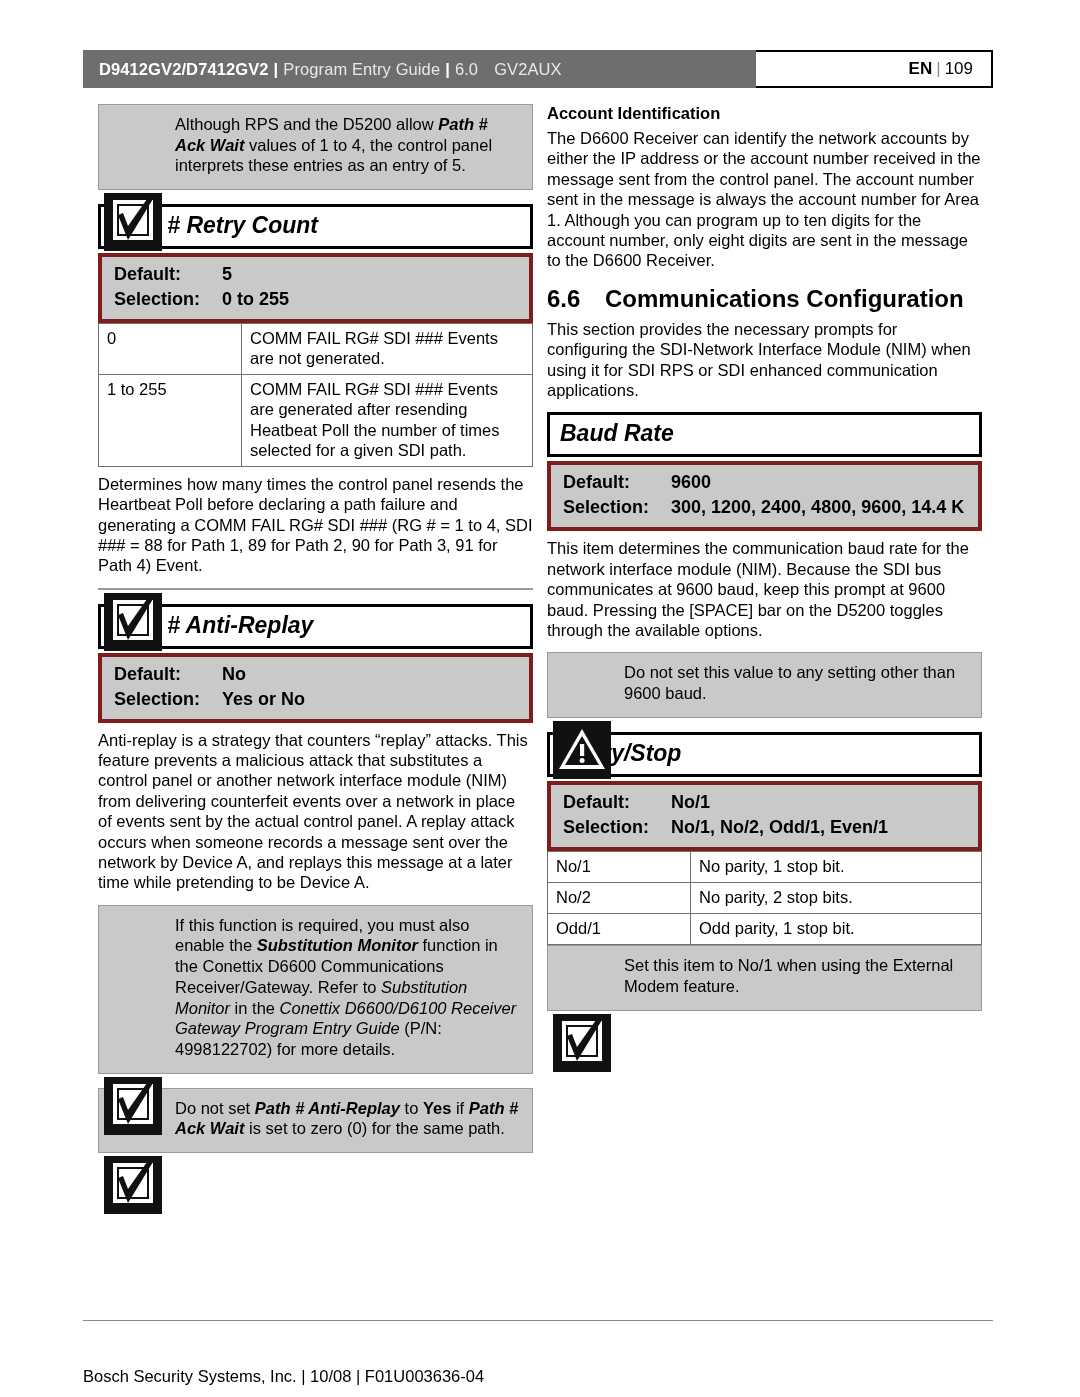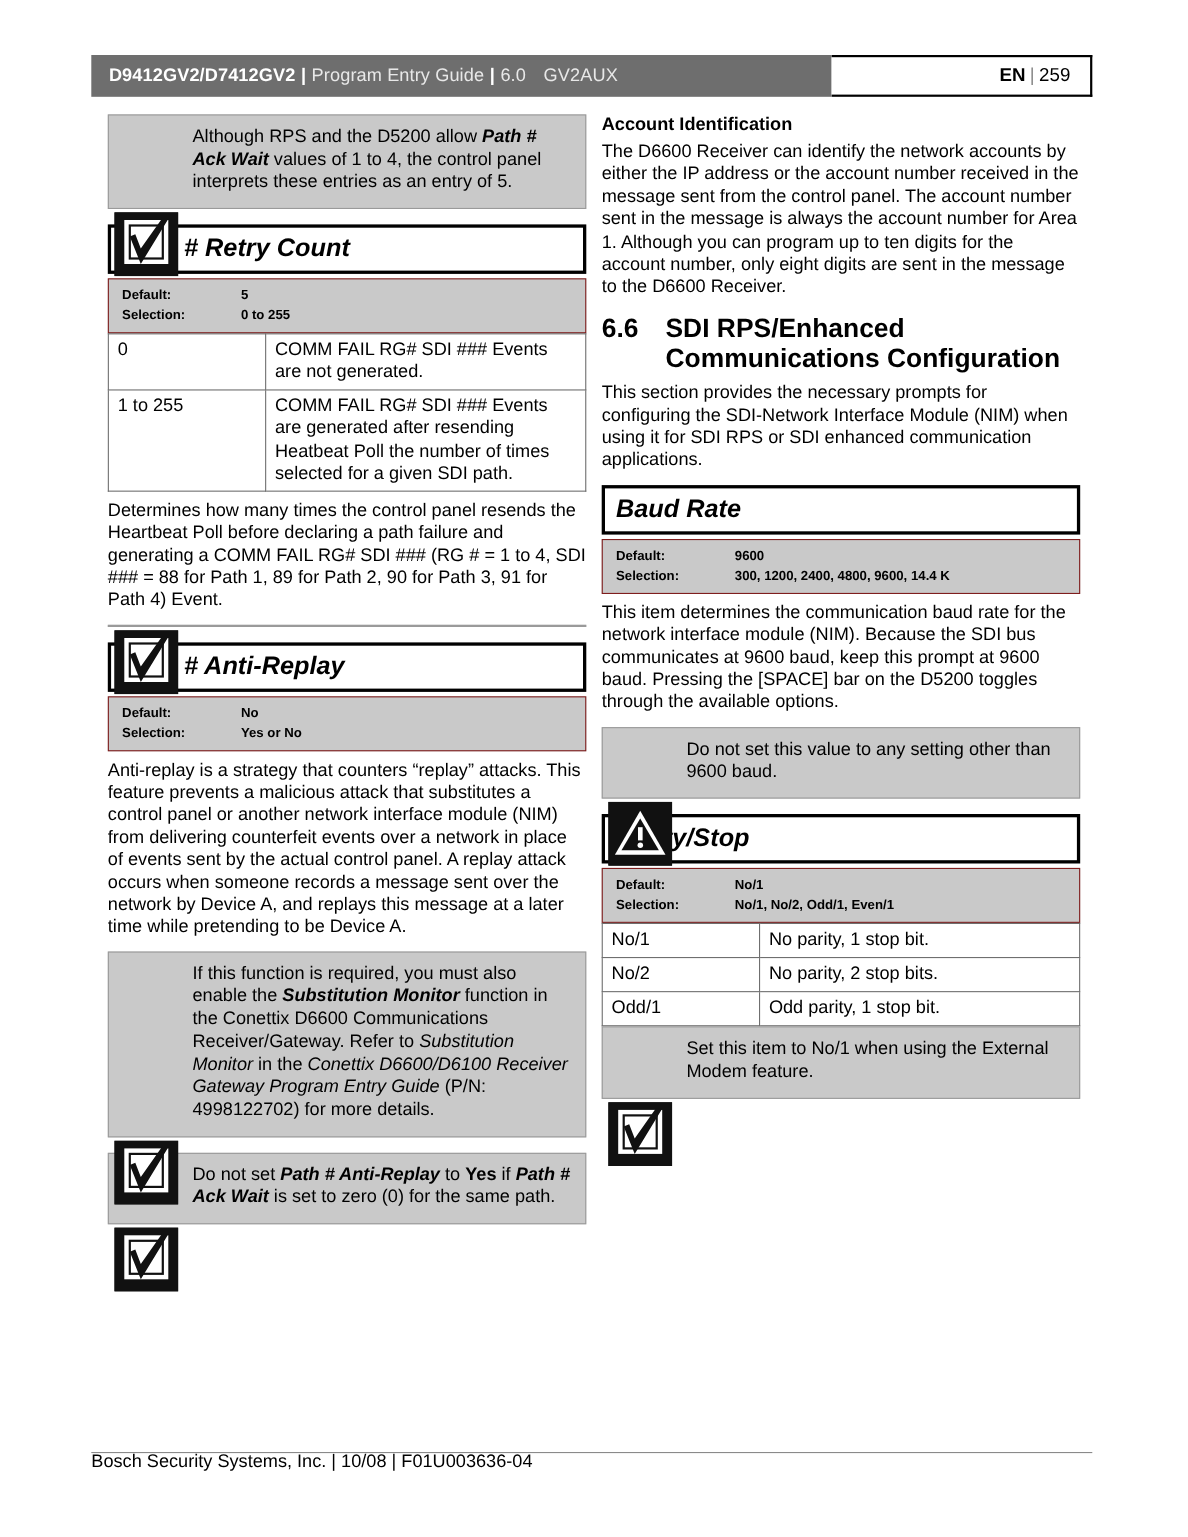--- a/index.html
+++ b/index.html
@@ -132,23 +132,23 @@
     font-style: italic;
     font-weight: bold;
     font-size: 23px;
     padding: 5px 10px 7px 10px;
     box-sizing: border-box;
     margin-bottom: 4px;
   }
 
   
   .ds-table {
-    border: 1px solid #7f1d1d;
+    border: 4px solid #7f1d1d;
     background: #c9c9c9;
-    font-size: 12px;
+    font-size: 18px;
     font-weight: bold;
     box-sizing: border-box;
     padding: 5px 0 7px 0;
   }
   .ds-row {
     display: flex;
     padding: 2px 0 2px 12px;
   }
   .ds-label { flex: 0 0 108px; }
   .ds-val { flex: 1 1 auto; }
@@ -199,21 +199,21 @@
     position: absolute;
     left: 83px;
     top: 1320px;
     width: 910px;
     height: 1px;
     background: #8a8a8a;
   }
   .footer-text {
     position: absolute;
     left: 83px;
-    top: 1320px;
+    top: 1367px;
     font-size: 16.5px;
   }
 
   em.i { font-style: italic; font-weight: normal; }
   b.bi { font-style: italic; font-weight: bold; }
   b.b { font-weight: bold; }
 </style>
 </head>
 <body>
 
@@ -224,21 +224,21 @@
       <span class="prod">D9412GV2/D7412GV2</span>
       <span class="sep">|</span>
       <span class="guide">Program Entry Guide</span>
       <span class="sep">|</span>
       <span class="ver">6.0</span>
       <span class="aux">GV2AUX</span>
     </div>
     <div class="header-right">
       <span class="lang">EN</span>
       <span class="bar">|</span>
-      <span class="pnum">259</span>
+      <span class="pnum">109</span>
     </div>
   </div>
 
   <div class="col col-left">
 
     <div class="note">
       <div class="note-icon-col">
         <div class="icon-sq">
           <svg width="58" height="58" viewBox="0 0 58 58">
             <rect x="0" y="0" width="58" height="58" fill="#111111"></rect>
@@ -348,21 +348,20 @@
   </div>
 
   <div class="col col-right">
 
     <div class="sub-head">Account Identification</div>
     <p class="para" style="margin-top:0;">The D6600 Receiver can identify the network accounts by either the IP address or the account number received in the message sent from the control panel. The account number sent in the message is always the account number for Area 1. Although you can program up to ten digits for the account number, only eight digits are sent in the message to the D6600 Receiver.</p>
 
     <div class="section-head">
       <div class="section-num">6.6</div>
       <div class="section-title">
-        <div>SDI RPS/Enhanced</div>
         <div>Communications Configuration</div>
       </div>
     </div>
 
     <p class="para" style="margin-top:2px;">This section provides the necessary prompts for configuring the SDI-Network Interface Module (NIM) when using it for SDI RPS or SDI enhanced communication applications.</p>
 
     <div class="prompt-title">Baud Rate</div>
     <div class="ds-table">
       <div class="ds-row">
         <div class="ds-label">Default:</div>

